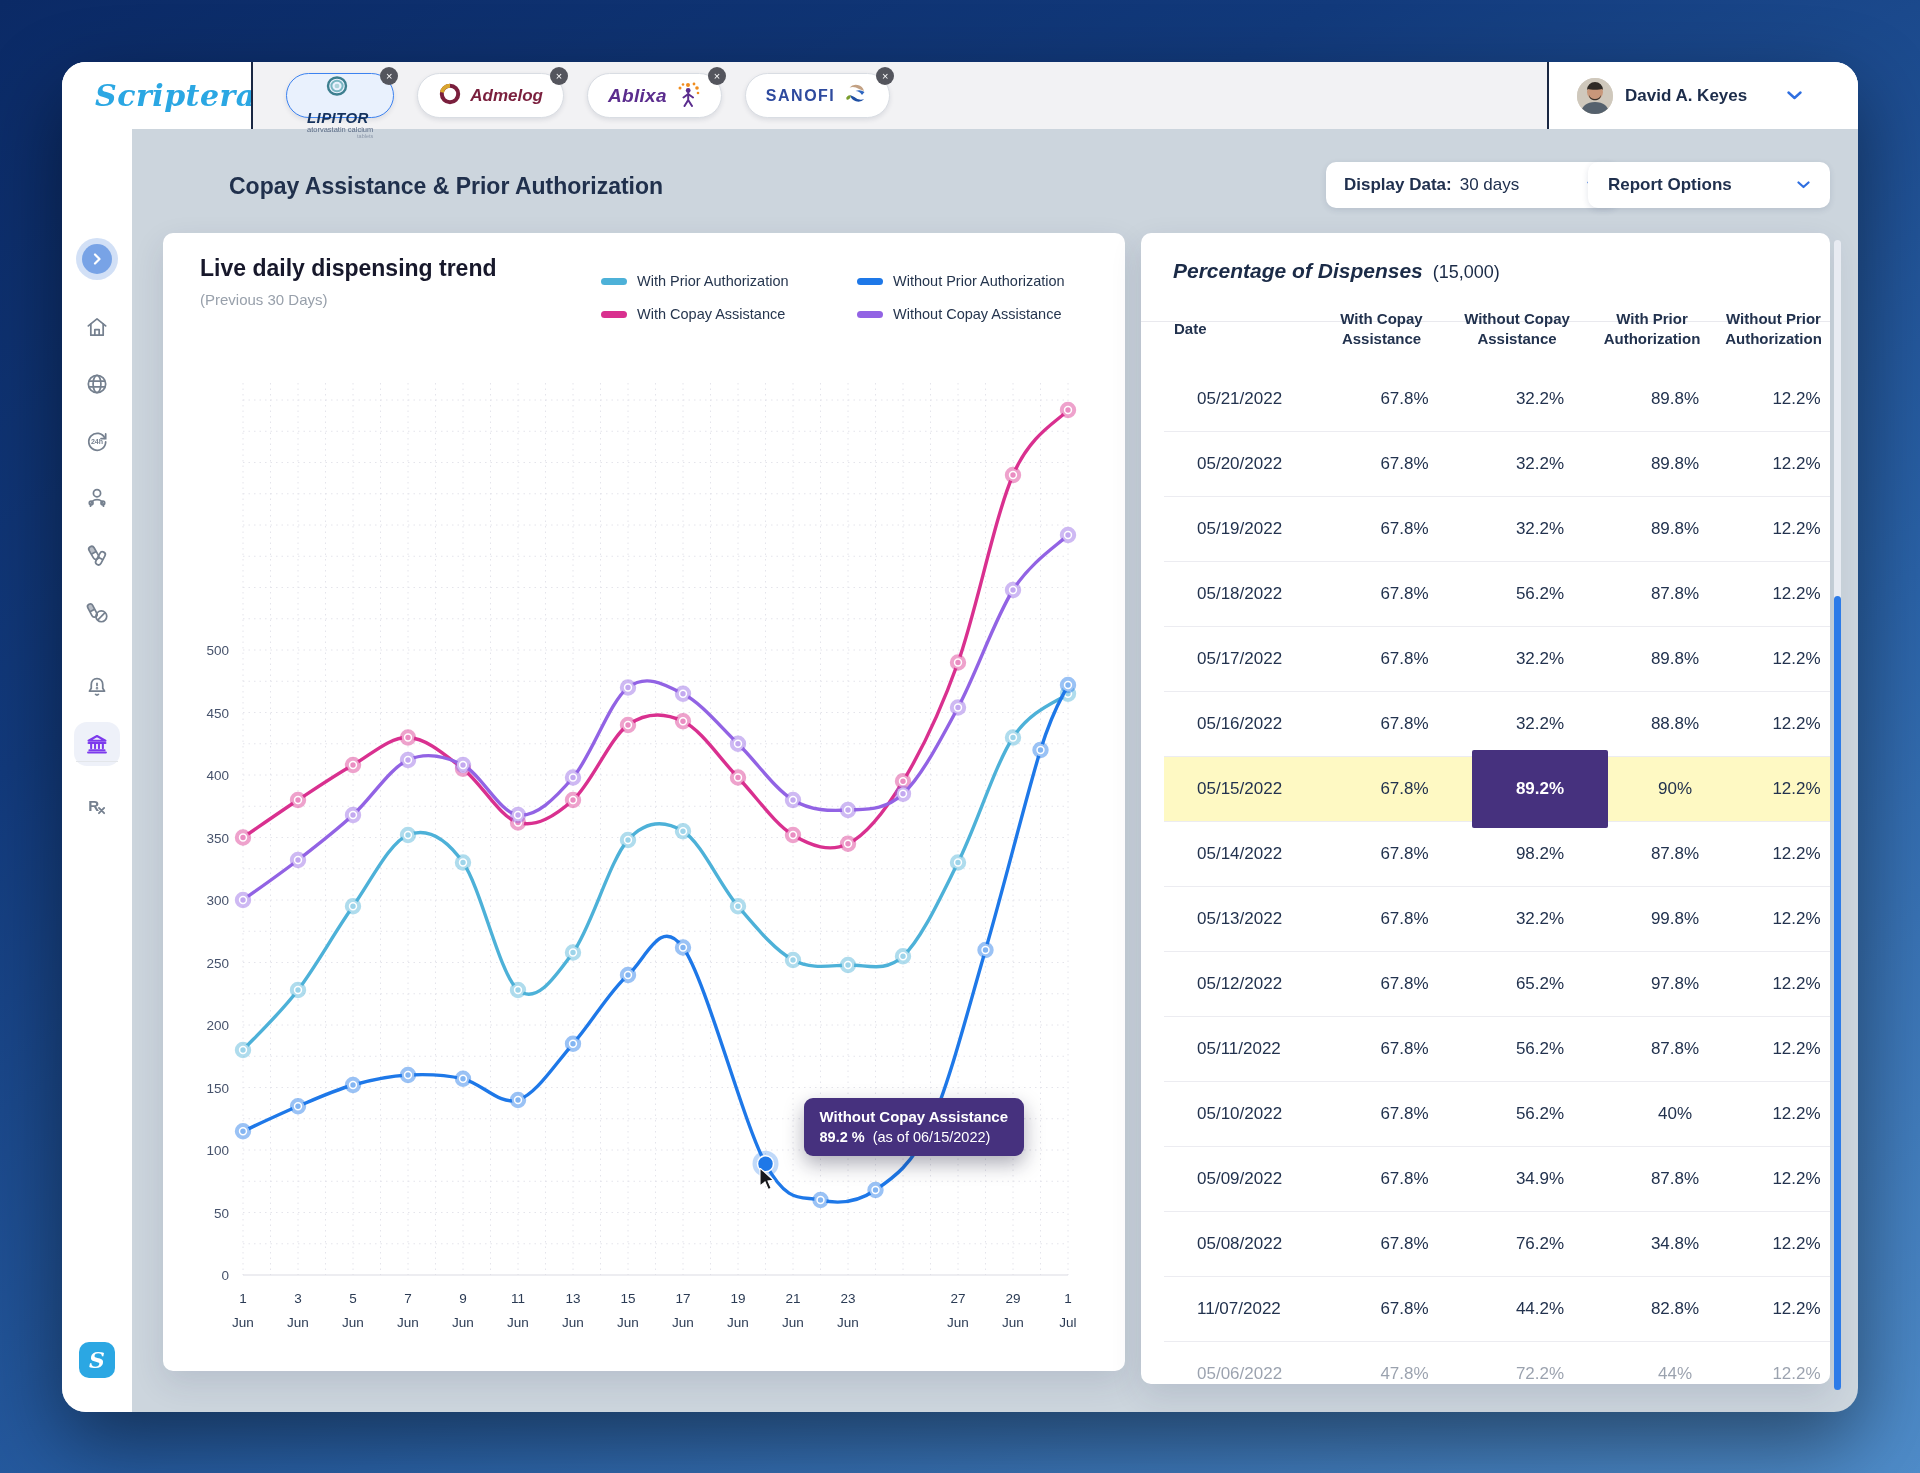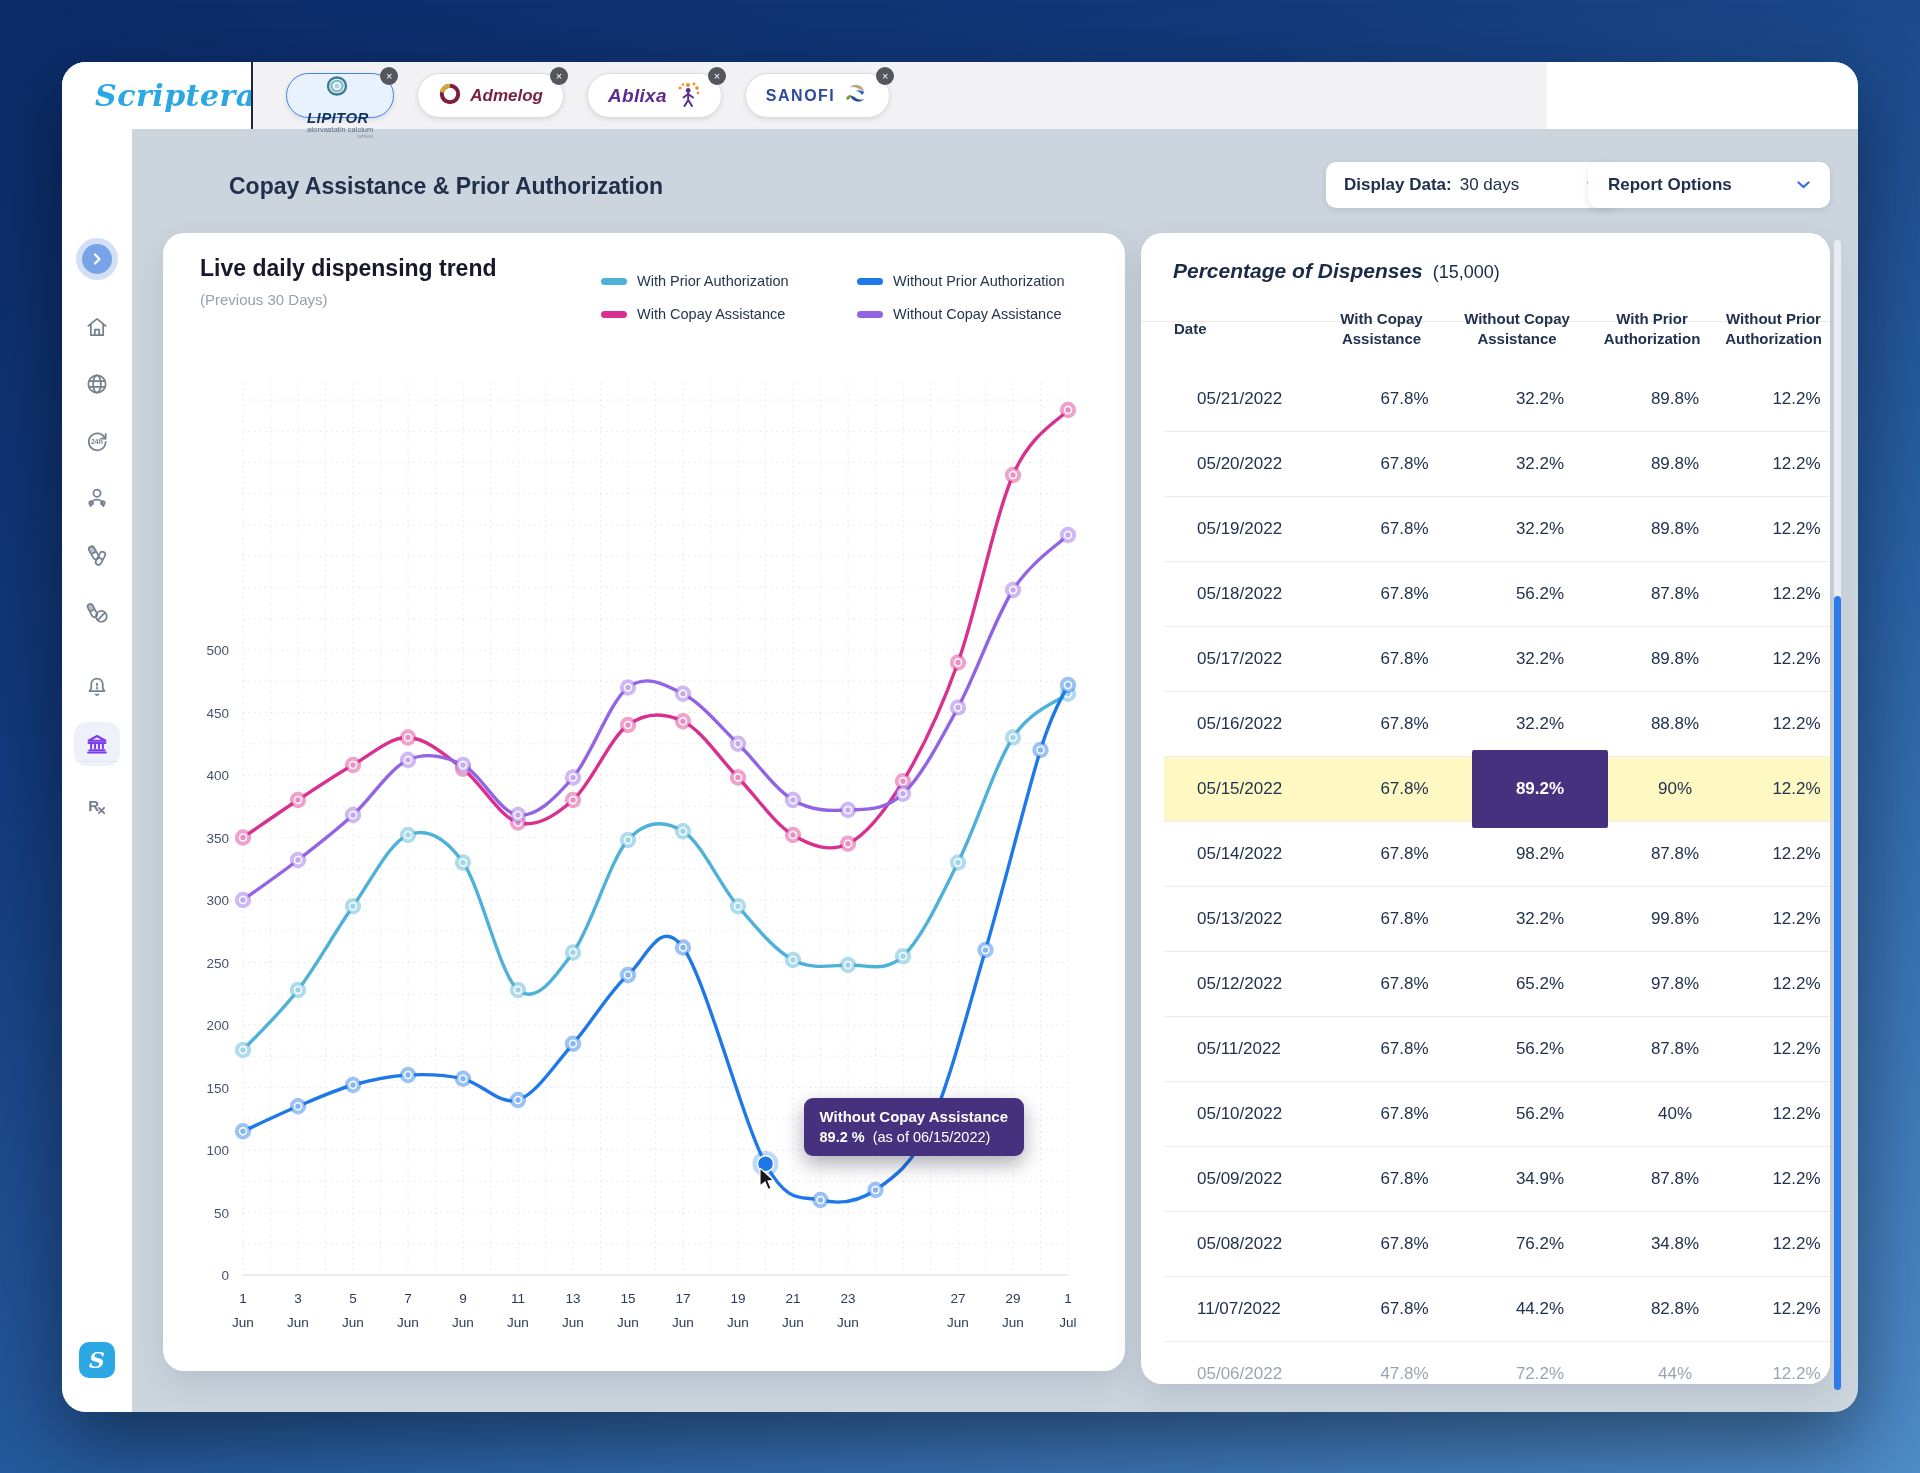--- a/index.html
+++ b/index.html
@@ -42,21 +42,21 @@
   .side-divider{position:absolute;left:14px;width:42px;height:1px;background:#e3e6ea;}
   .s-logo{position:absolute;left:17px;top:1280px;width:36px;height:36px;border-radius:10px;background:#2ba7e3;
     color:#fff;font-family:"DejaVu Serif",serif;font-style:italic;font-weight:700;font-size:22px;
     display:flex;align-items:center;justify-content:center;}
   
   .page-title{position:absolute;left:167px;top:96px;font-size:23px;font-weight:700;color:#20304c;}
   .hdr-btn{position:absolute;top:100px;height:46px;background:#fff;border-radius:10px;
     box-shadow:0 2px 6px rgba(25,39,80,.12);display:flex;align-items:center;font-size:17px;color:#20304e;cursor:pointer;}
   .hdr-btn .caret{margin-left:auto;}
   
-  .card{position:absolute;background:#fff;border-radius:21px;box-shadow:0 12px 32px rgba(30,42,80,.12);}
+  .card{position:absolute;background:#fff;border-radius:10px;box-shadow:0 12px 32px rgba(30,42,80,.12);}
   .chart-card{left:101px;top:171px;width:962px;height:1138px;}
   .chart-title{position:absolute;left:37px;top:22px;font-size:23px;font-weight:700;color:#17182b;}
   .chart-subtitle{position:absolute;left:37px;top:58px;font-size:15px;color:#98a0ab;}
   .legend{position:absolute;left:438px;top:38px;display:grid;grid-template-rows:20px 20px;grid-auto-flow:column;
     row-gap:13px;column-gap:26px;}
   .legend-item{display:flex;align-items:center;gap:10px;width:230px;}
   .legend-swatch{width:26px;height:7px;border-radius:4px;flex:0 0 auto;}
   .legend-label{font-size:14.5px;color:#25354e;white-space:nowrap;}
   .chart-svg{position:absolute;left:0;top:0;}
   .tooltip{position:absolute;background:#46317e;border-radius:9px;padding:10px 16px 11px;color:#fff;
@@ -141,20 +141,37 @@
             <span class="brand-sanofi" style="order:-1;">SANOFI</span>
             <span><svg width="26" height="26" viewBox="0 0 26 26">
                 <path d="M21 10 a8.5 8.5 0 0 0 -14.5 -3.5 q5 -1.5 9.5 1.5 z" fill="#c3a183"></path>
                 <path d="M7 14 a8.5 8.5 0 0 0 14.2 4.2 q-6 1.6 -9.8 -2.2 z" fill="#1f4fa3"></path>
                 <path d="M21.5 11 q-4.5 -3 -9 -1 q4 0 6.5 4 z" fill="#2e66c0"></path>
                 <ellipse cx="5.5" cy="16.5" rx="2.6" ry="1.6" transform="rotate(-40 5.5 16.5)" fill="#7a9e2e"></ellipse>
               </svg></span>
             <span class="tab-x">×</span>
           </div>
         </div>
+      <div class="user-area">
+        <span class="avatar">
+          <svg width="36" height="36" viewBox="0 0 36 36">
+            <rect width="36" height="36" fill="#cfc8bc"></rect>
+            <path d="M4 36 c0-8 6-12 14-12 s14 4 14 12 z" fill="#55616d"></path>
+            <circle cx="18" cy="14" r="8" fill="#c8977a"></circle>
+            <path d="M10 12 a8 8 0 0 1 16 0 l-1 -1 c-2 1 -12 1 -14 0 z" fill="#2f2a26"></path>
+            <path d="M12 17 a6.5 6.5 0 0 0 12 0 c0 7-12 7-12 0 z" fill="#3a322b"></path>
+          </svg>
+        </span>
+        <span class="user-name">David A. Keyes</span>
+        <span class="user-caret caret">
+          <svg width="15" height="9" viewBox="0 0 15 9">
+              <path d="M1.5 1.5 L7.5 7 L13.5 1.5" fill="none" stroke="#2f6fe0" stroke-width="2.4" stroke-linecap="round" stroke-linejoin="round"></path>
+            </svg>
+        </span>
+      </div>
     </header>
 
     <aside class="sidebar" id="sidebar">
         <div class="side-item" style="top: 108px;">
           <span>
             <span class="expand-btn">
               <svg width="14" height="14" viewBox="0 0 14 14">
                 <path d="M5 2.5 L9.5 7 L5 11.5" fill="none" stroke="#fff" stroke-width="2.2" stroke-linecap="round" stroke-linejoin="round"></path>
               </svg>
             </span>

